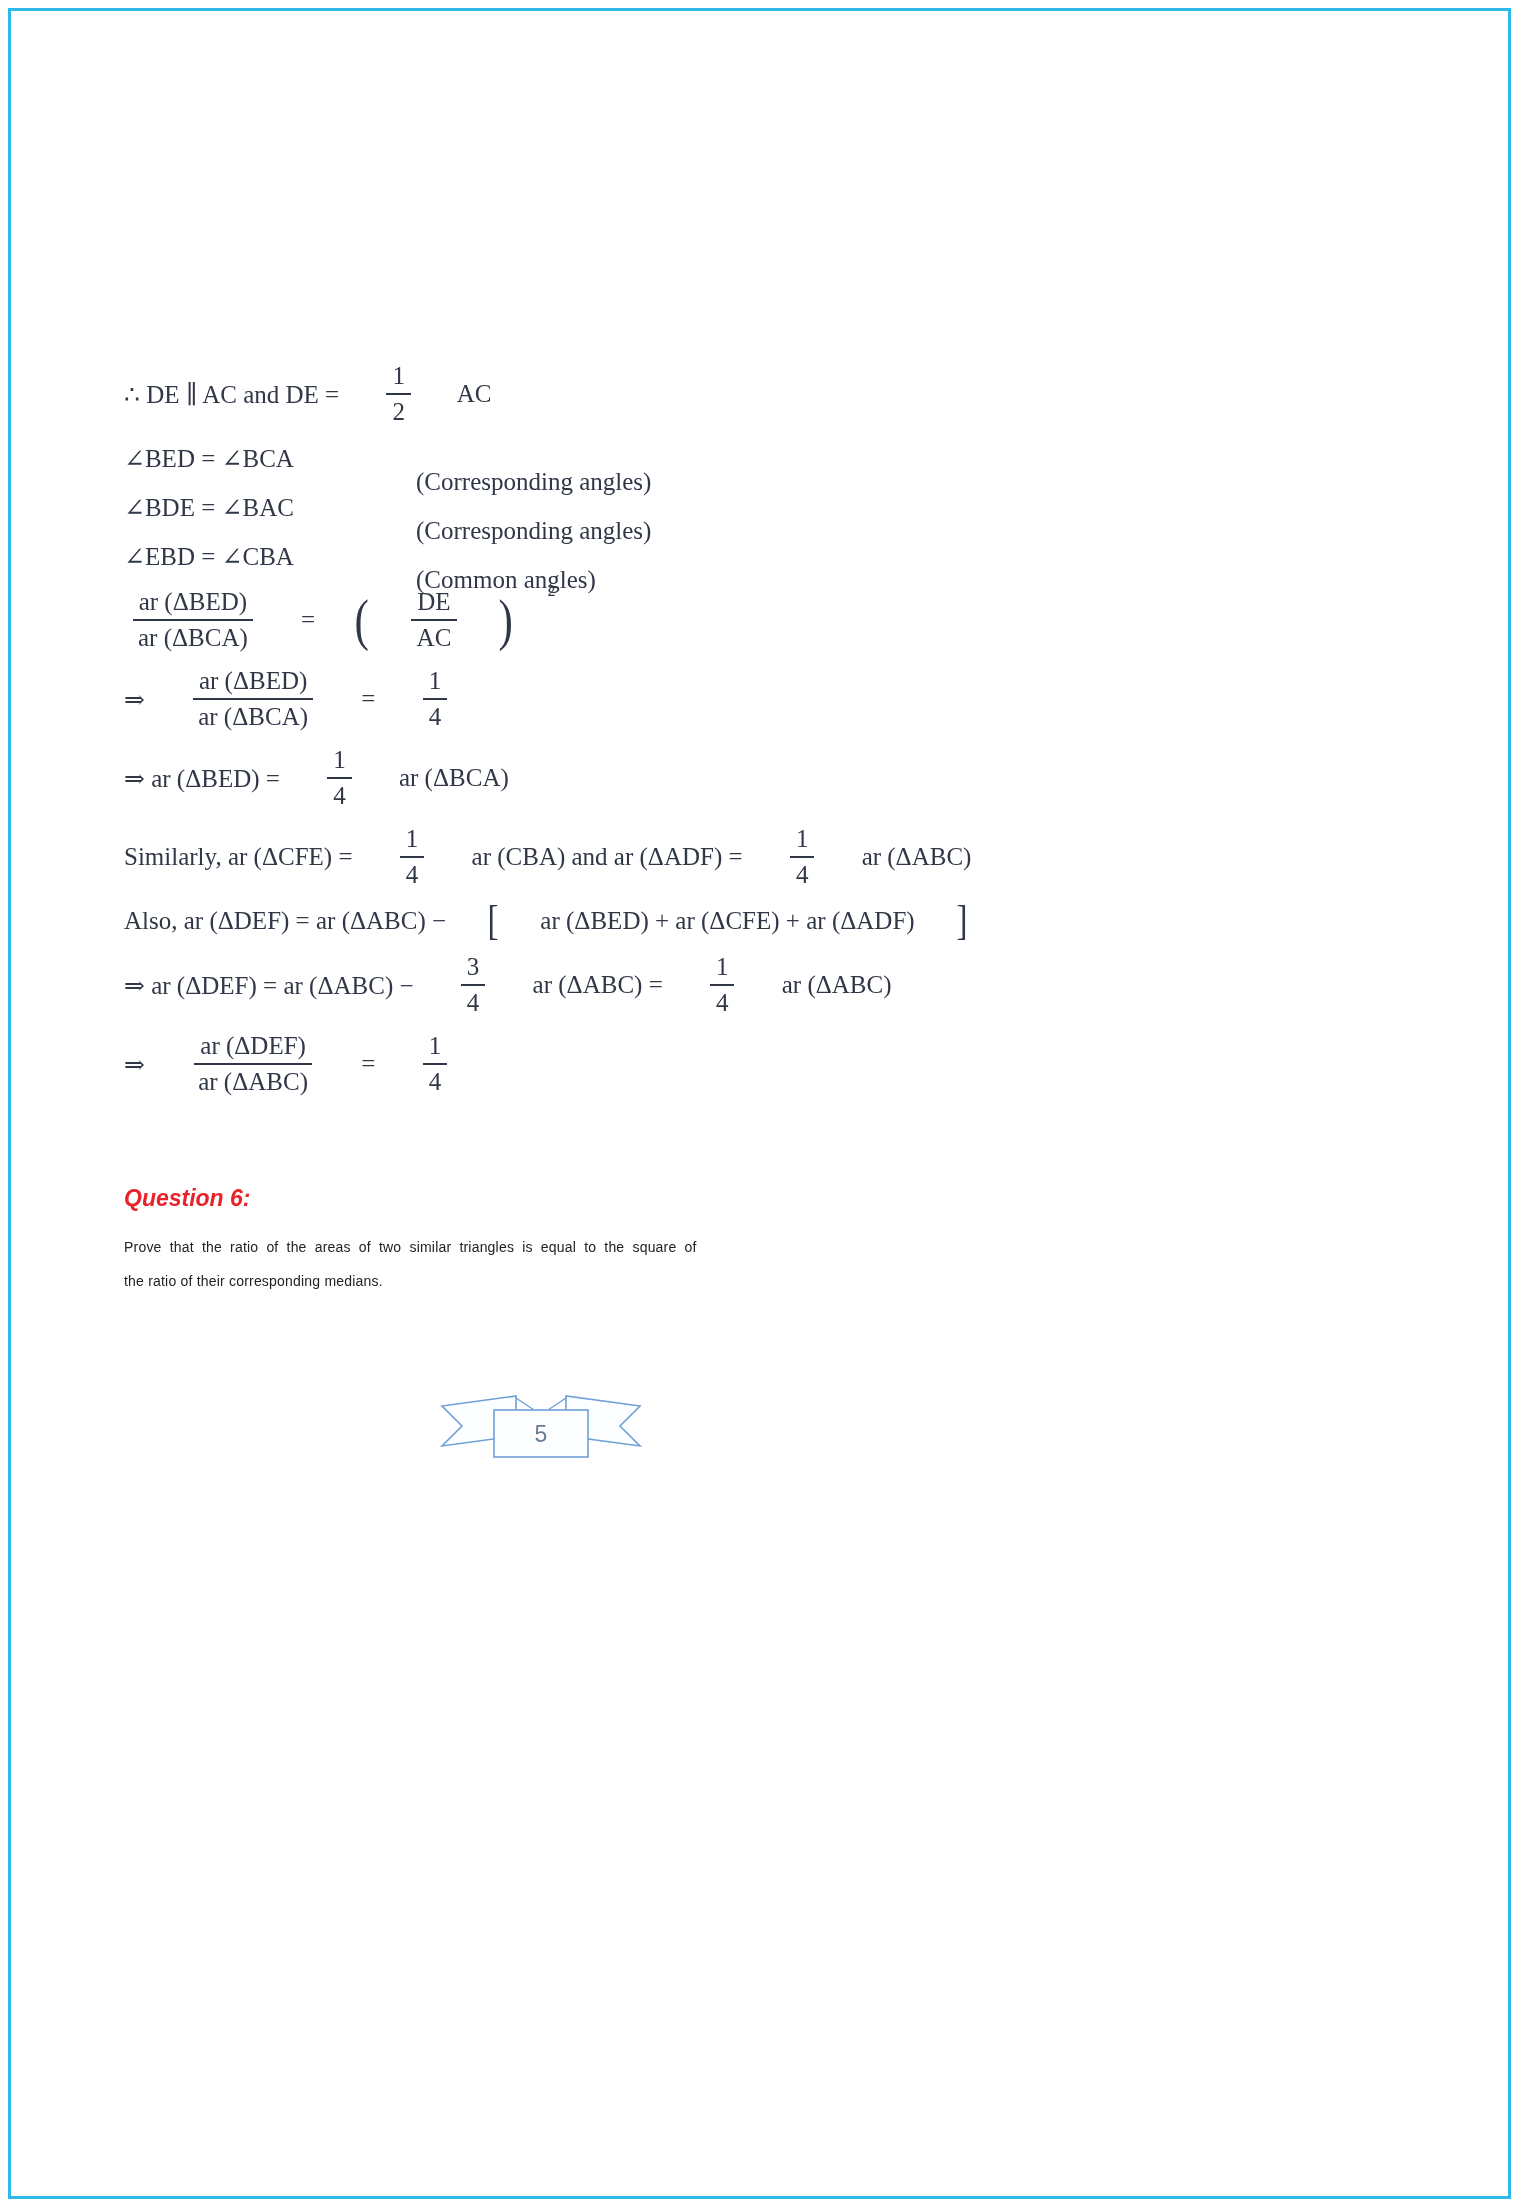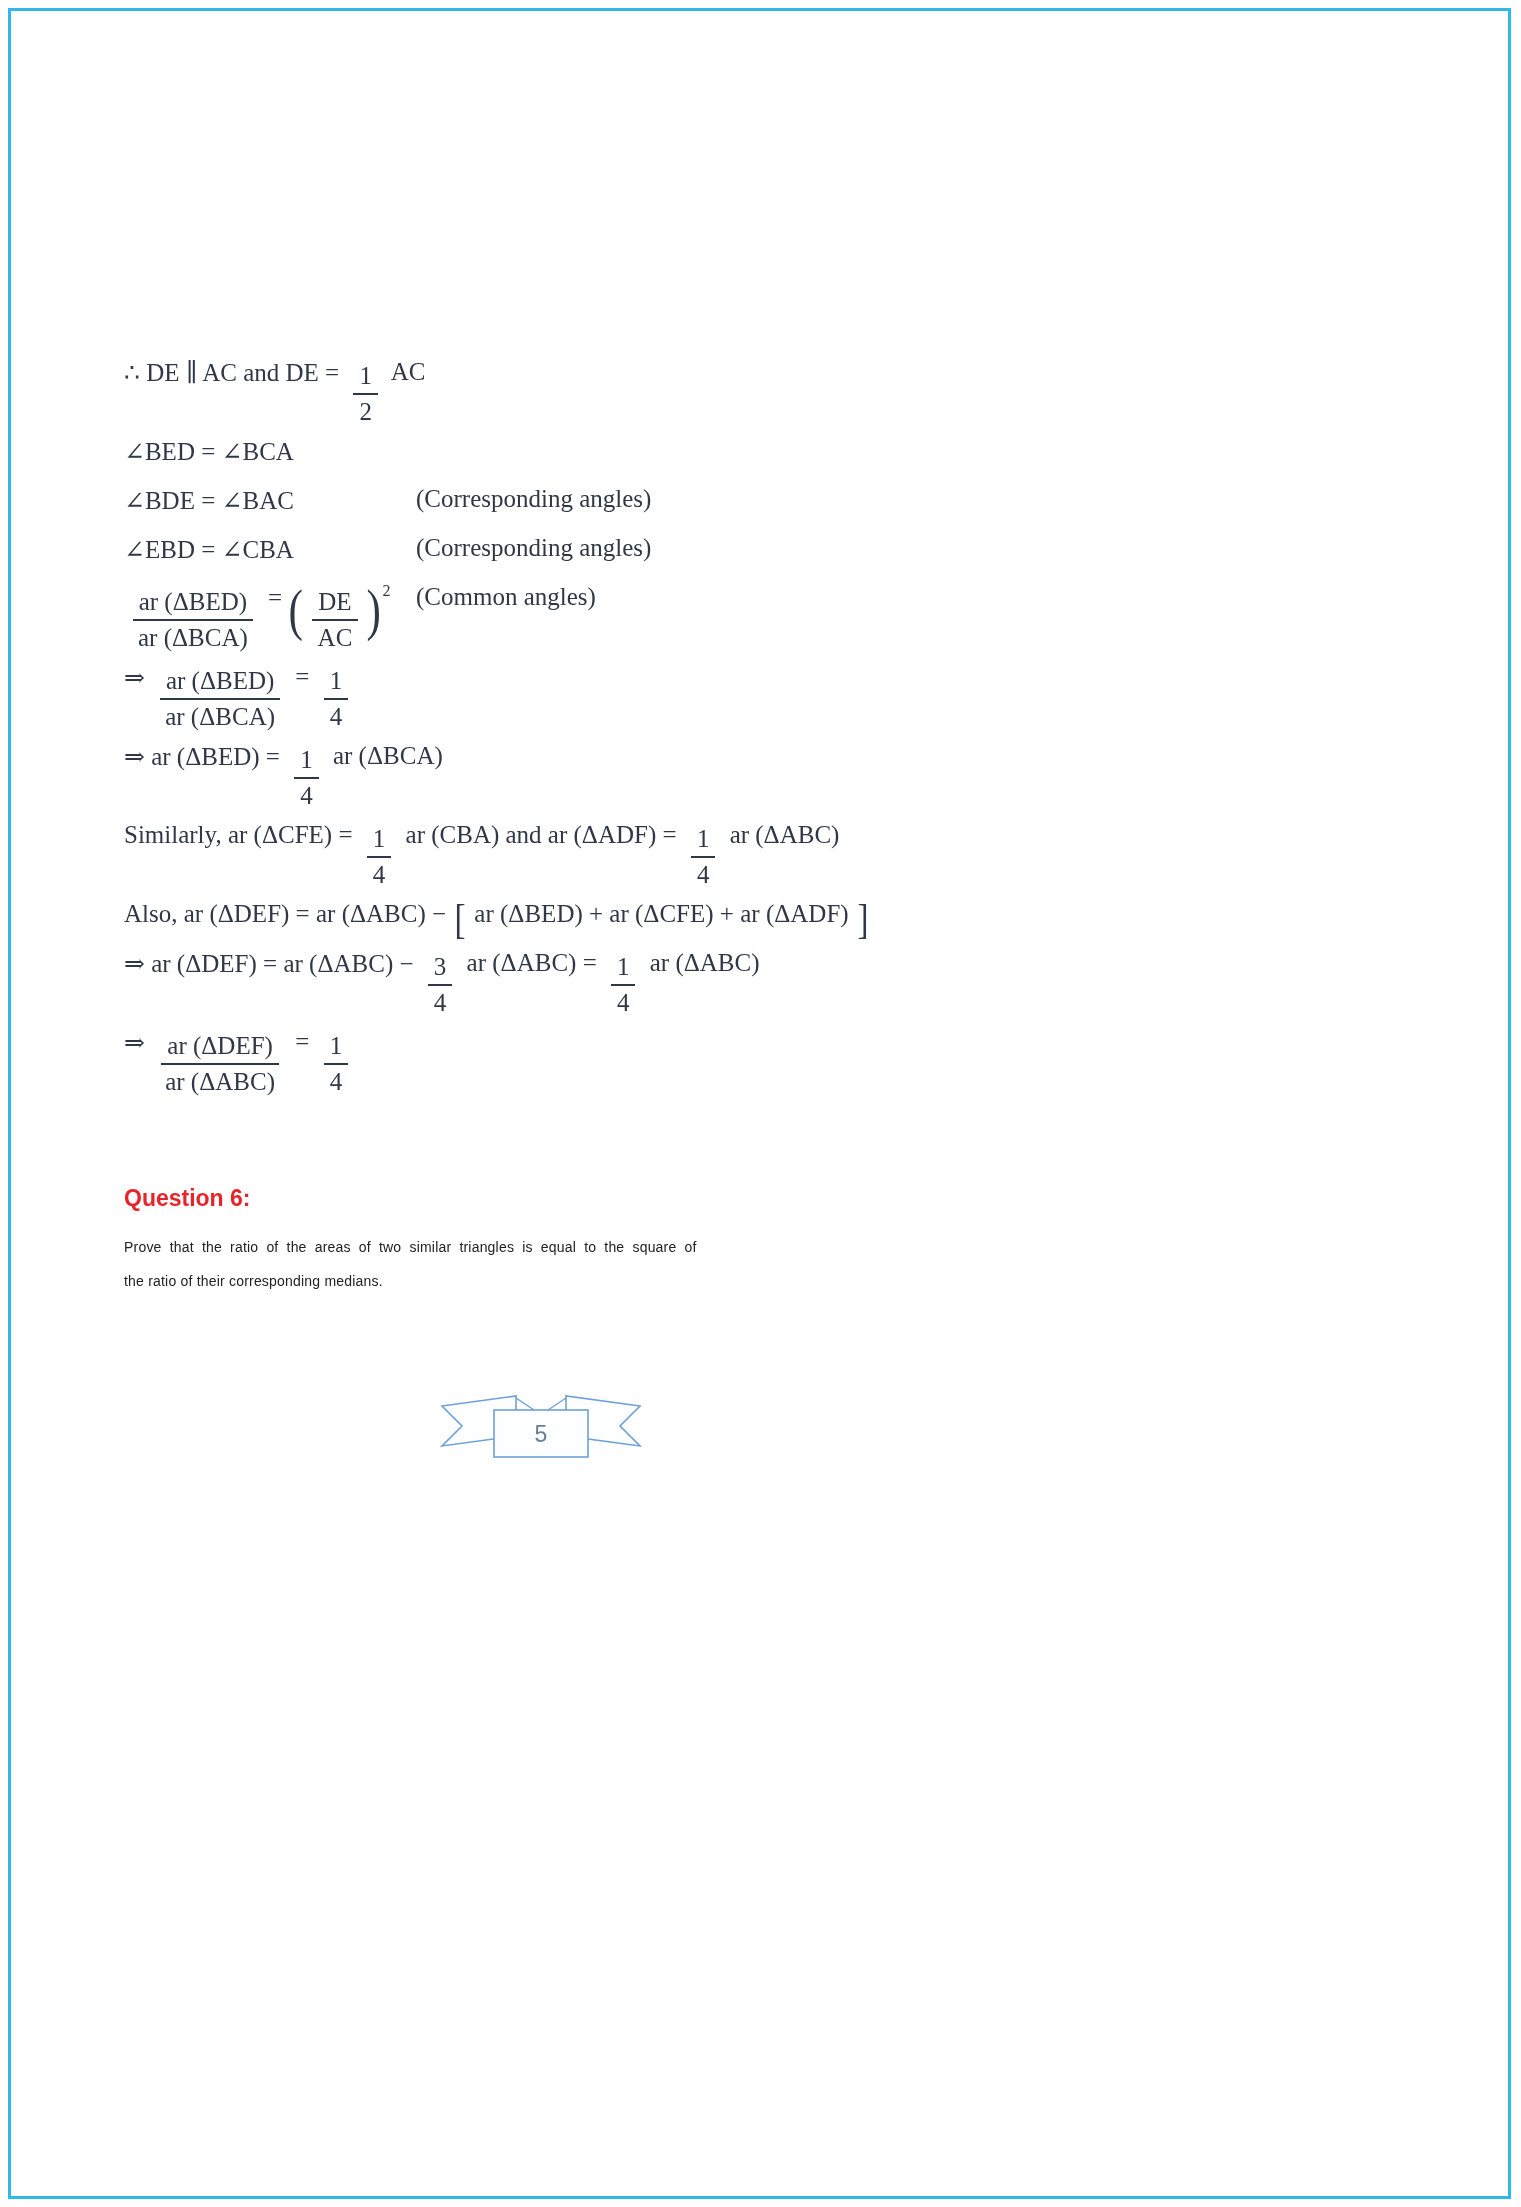--- a/index.html
+++ b/index.html
@@ -19,26 +19,28 @@
   }
   .content {
     position: absolute;
     left: 124px;
     top: 358px;
     width: 1280px;
   }
   
   .math-line {
     display: flex;
+    align-items: center;
     position: relative;
     min-height: 42px;
     margin-bottom: 7px;
     font-family: "Liberation Serif", "DejaVu Serif", serif;
     font-size: 25px;
     color: #303747;
+    gap: 33px;
   }
   .tok { white-space: pre; }
   .frac {
     display: inline-flex;
     flex-direction: column;
     align-items: center;
     margin: 4px 8px;
     line-height: 1.12;
     text-align: center;
   }
@@ -71,20 +73,21 @@
     margin-top: 48px;
   }
   
   .question { margin-top: 85px; }
   .q-label {
     font-family: "Liberation Sans", "DejaVu Sans", sans-serif;
     font-weight: bold;
     font-size: 23px;
     color: #e8232a;
     margin-bottom: 18px;
+    font-style: italic;
   }
   .q-line {
     font-family: "Liberation Sans", "DejaVu Sans", sans-serif;
     font-size: 14px;
     color: #222222;
     line-height: 34px;
     letter-spacing: 0.2px;
   }
   .q-line-justified { word-spacing: 4px; }
   

